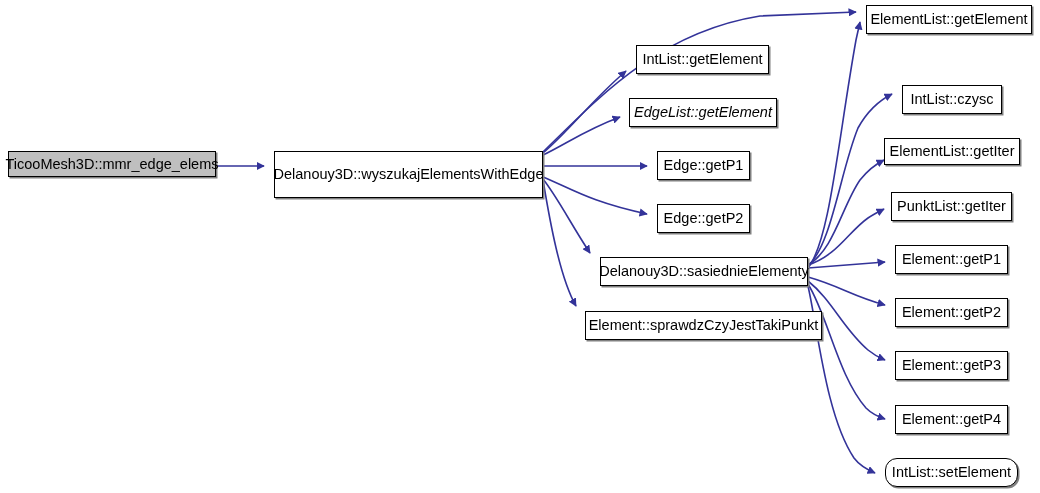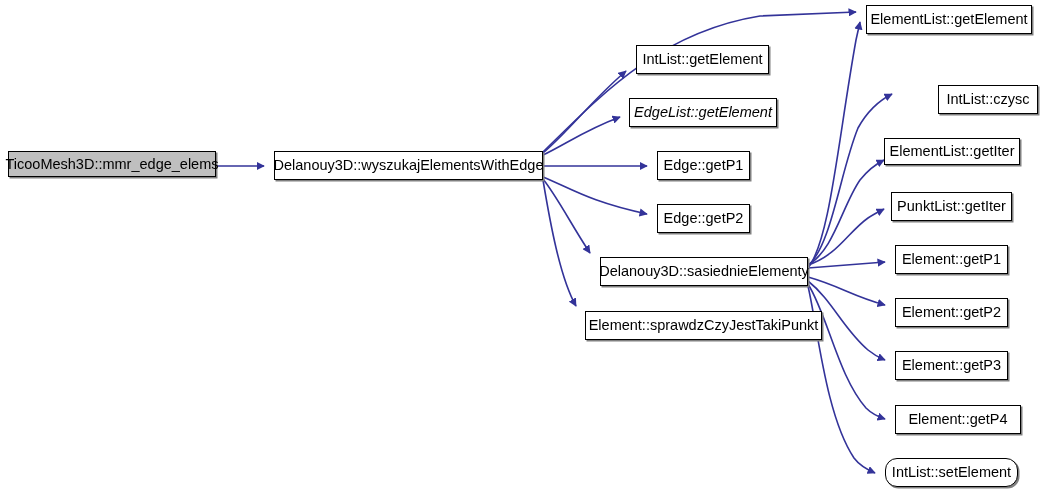--- a/index.html
+++ b/index.html
@@ -76,21 +76,21 @@
         <path d="M 808,281 C 832,300 844,330 868,350 C 874,355 880,358 885,360" stroke="#333399" marker-end="url(#arrow)"></path>
         <path d="M 808,284 C 828,316 838,376 866,408 C 872,414 879,417 885,419" stroke="#333399" marker-end="url(#arrow)"></path>
         <path d="M 808,286 C 818,330 826,416 854,458 C 860,466 868,470 875,473" stroke="#333399" marker-end="url(#arrow)"></path>
       </g>
   </svg>
 
   <div id="node-layer">
       <div class="node root" style="left: 8px; top: 151px; width: 208px; height: 26px;">
         <span class="node-label">TicooMesh3D::mmr_edge_elems</span>
       </div>
-      <div class="node" style="left: 274px; top: 151px; width: 269px; height: 29px;">
+      <div class="node" style="left: 274px; top: 151px; width: 269px; height: 47px;">
         <span class="node-label">Delanouy3D::wyszukajElementsWithEdge</span>
       </div>
       <div class="node" style="left: 636px; top: 45px; width: 133px; height: 29px;">
         <span class="node-label">IntList::getElement</span>
       </div>
       <div class="node" style="left: 629px; top: 98px; width: 148px; height: 29px; font-style: italic;">
         <span class="node-label">EdgeList::getElement</span>
       </div>
       <div class="node" style="left: 657px; top: 151px; width: 93px; height: 29px;">
         <span class="node-label">Edge::getP1</span>
@@ -100,39 +100,39 @@
       </div>
       <div class="node" style="left: 600px; top: 257px; width: 208px; height: 29px;">
         <span class="node-label">Delanouy3D::sasiednieElementy</span>
       </div>
       <div class="node" style="left: 585px; top: 311px; width: 237px; height: 29px;">
         <span class="node-label">Element::sprawdzCzyJestTakiPunkt</span>
       </div>
       <div class="node" style="left: 866px; top: 5px; width: 166px; height: 29px;">
         <span class="node-label">ElementList::getElement</span>
       </div>
-      <div class="node" style="left: 902px; top: 85px; width: 100px; height: 29px; margin-left: 36px;">
+      <div class="node" style="left: 902px; top: 85px; width: 100px; height: 29px;">
         <span class="node-label">IntList::czysc</span>
       </div>
       <div class="node" style="left: 884px; top: 138px; width: 136px; height: 27px;">
         <span class="node-label">ElementList::getIter</span>
       </div>
       <div class="node" style="left: 891px; top: 192px; width: 121px; height: 29px;">
         <span class="node-label">PunktList::getIter</span>
       </div>
       <div class="node" style="left: 895px; top: 245px; width: 113px; height: 29px;">
         <span class="node-label">Element::getP1</span>
       </div>
       <div class="node" style="left: 895px; top: 298px; width: 113px; height: 29px;">
         <span class="node-label">Element::getP2</span>
       </div>
       <div class="node" style="left: 895px; top: 351px; width: 113px; height: 29px;">
         <span class="node-label">Element::getP3</span>
       </div>
-      <div class="node" style="left: 895px; top: 405px; width: 126px; height: 29px;">
+      <div class="node" style="left: 895px; top: 405px; width: 113px; height: 29px;">
         <span class="node-label">Element::getP4</span>
       </div>
       <div class="node" style="left: 885px; top: 458px; width: 133px; height: 29px; border-radius: 12px;">
         <span class="node-label">IntList::setElement</span>
       </div>
     </div>
 
 </div>
 
 </body></html>

